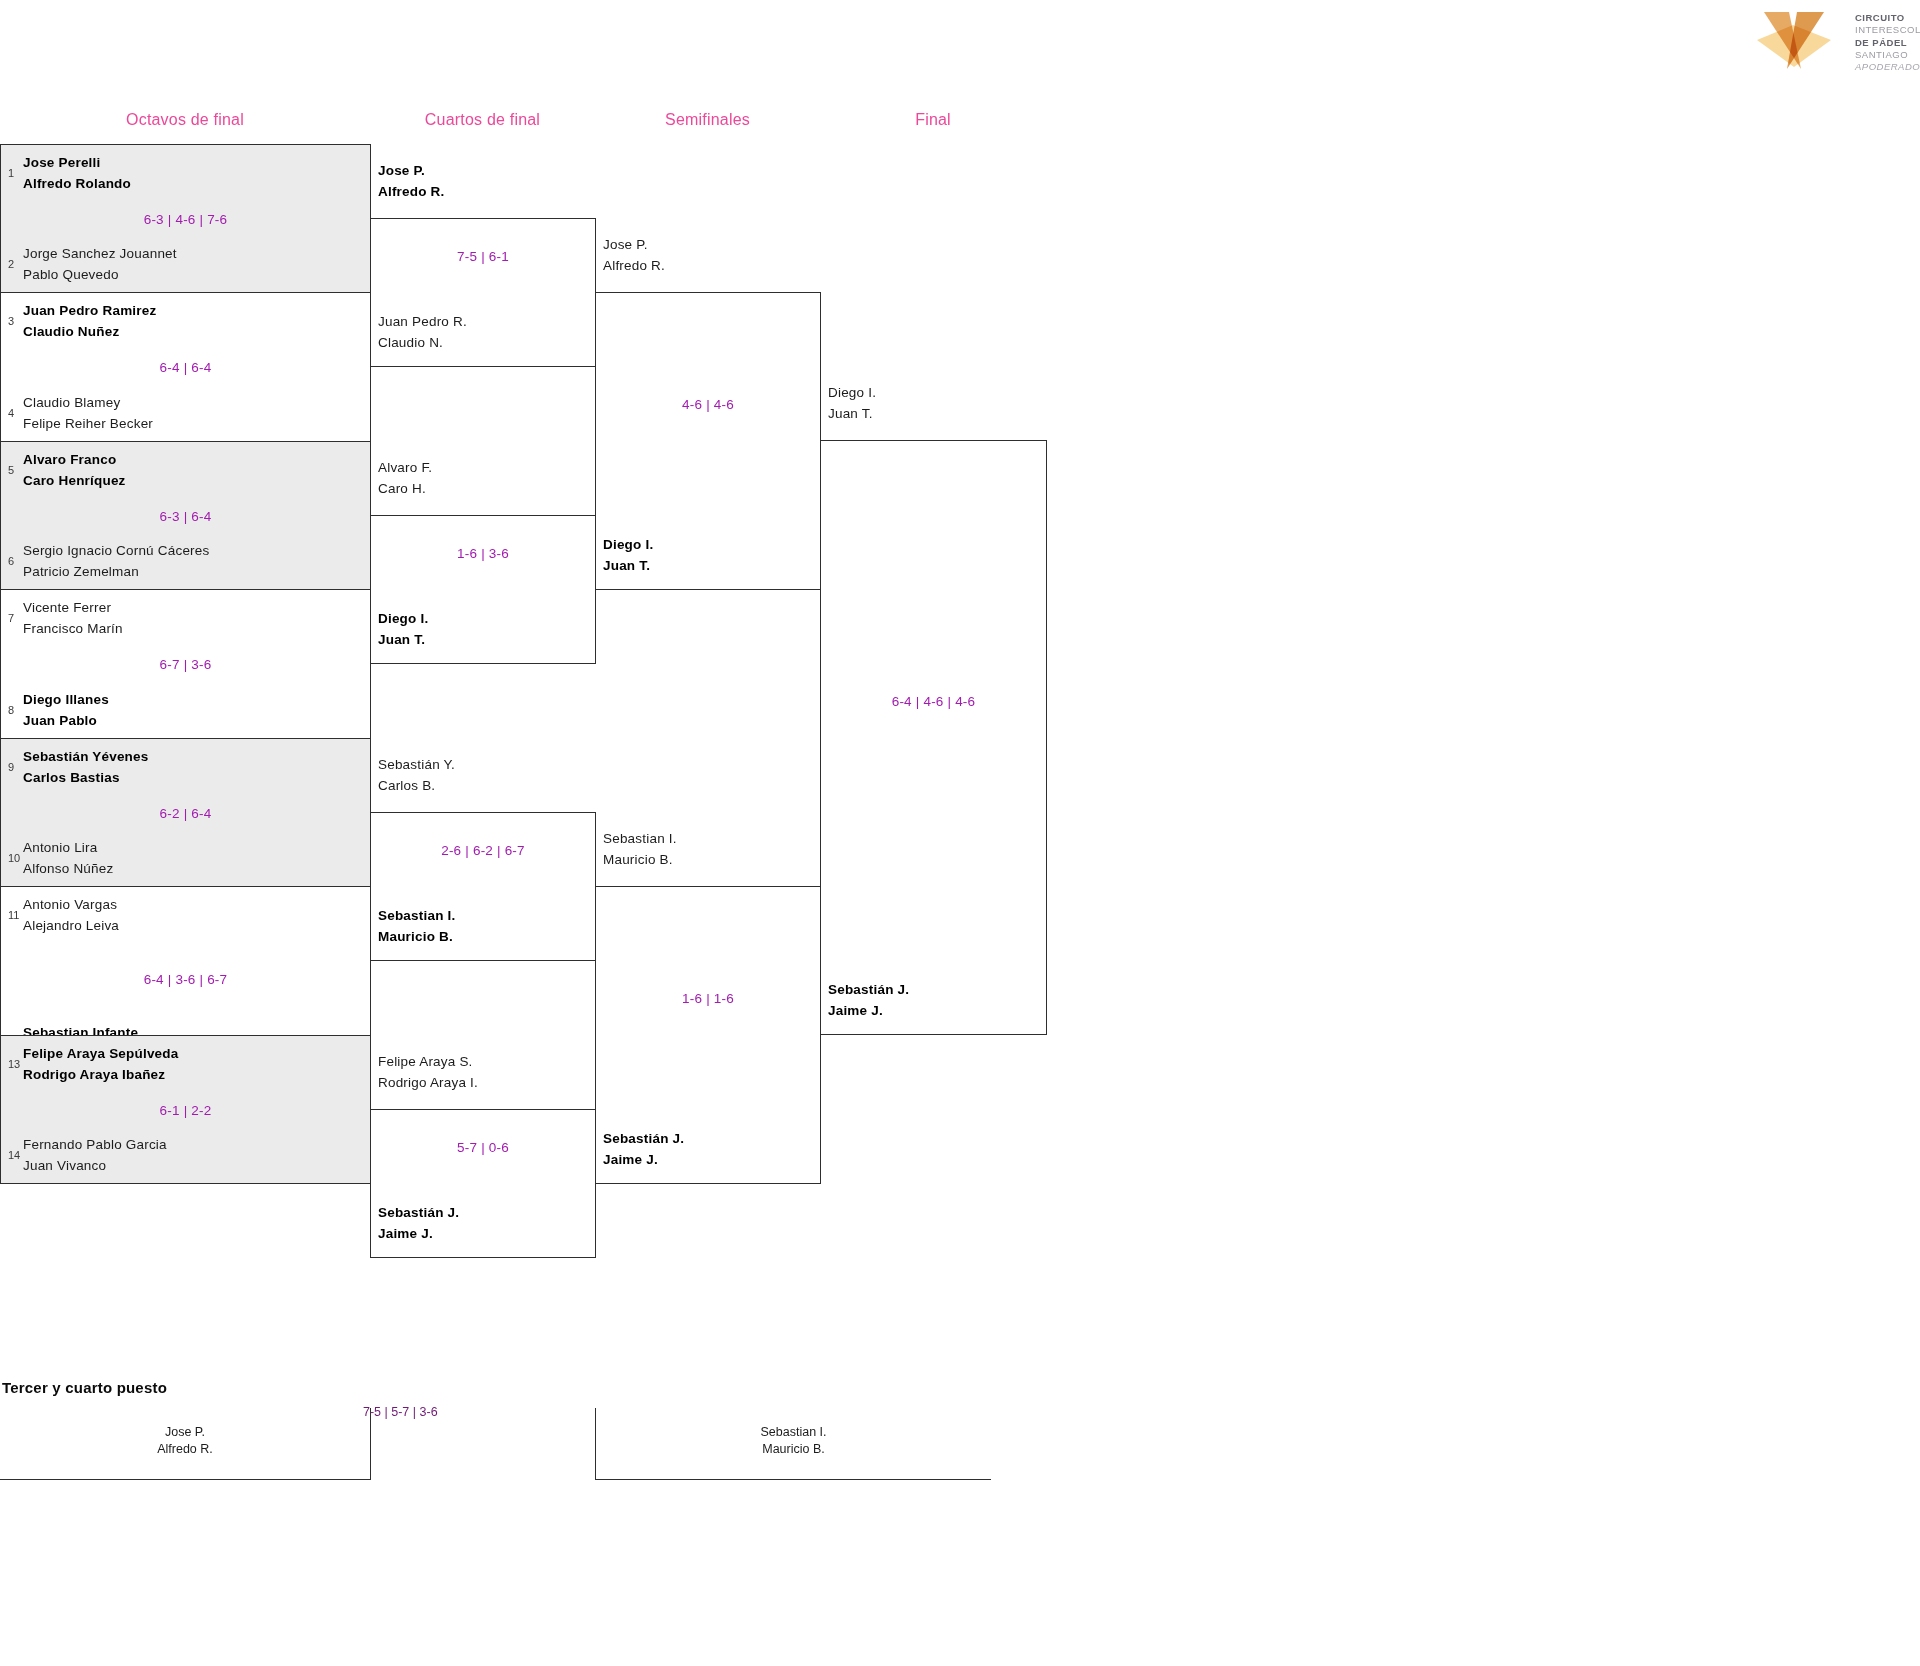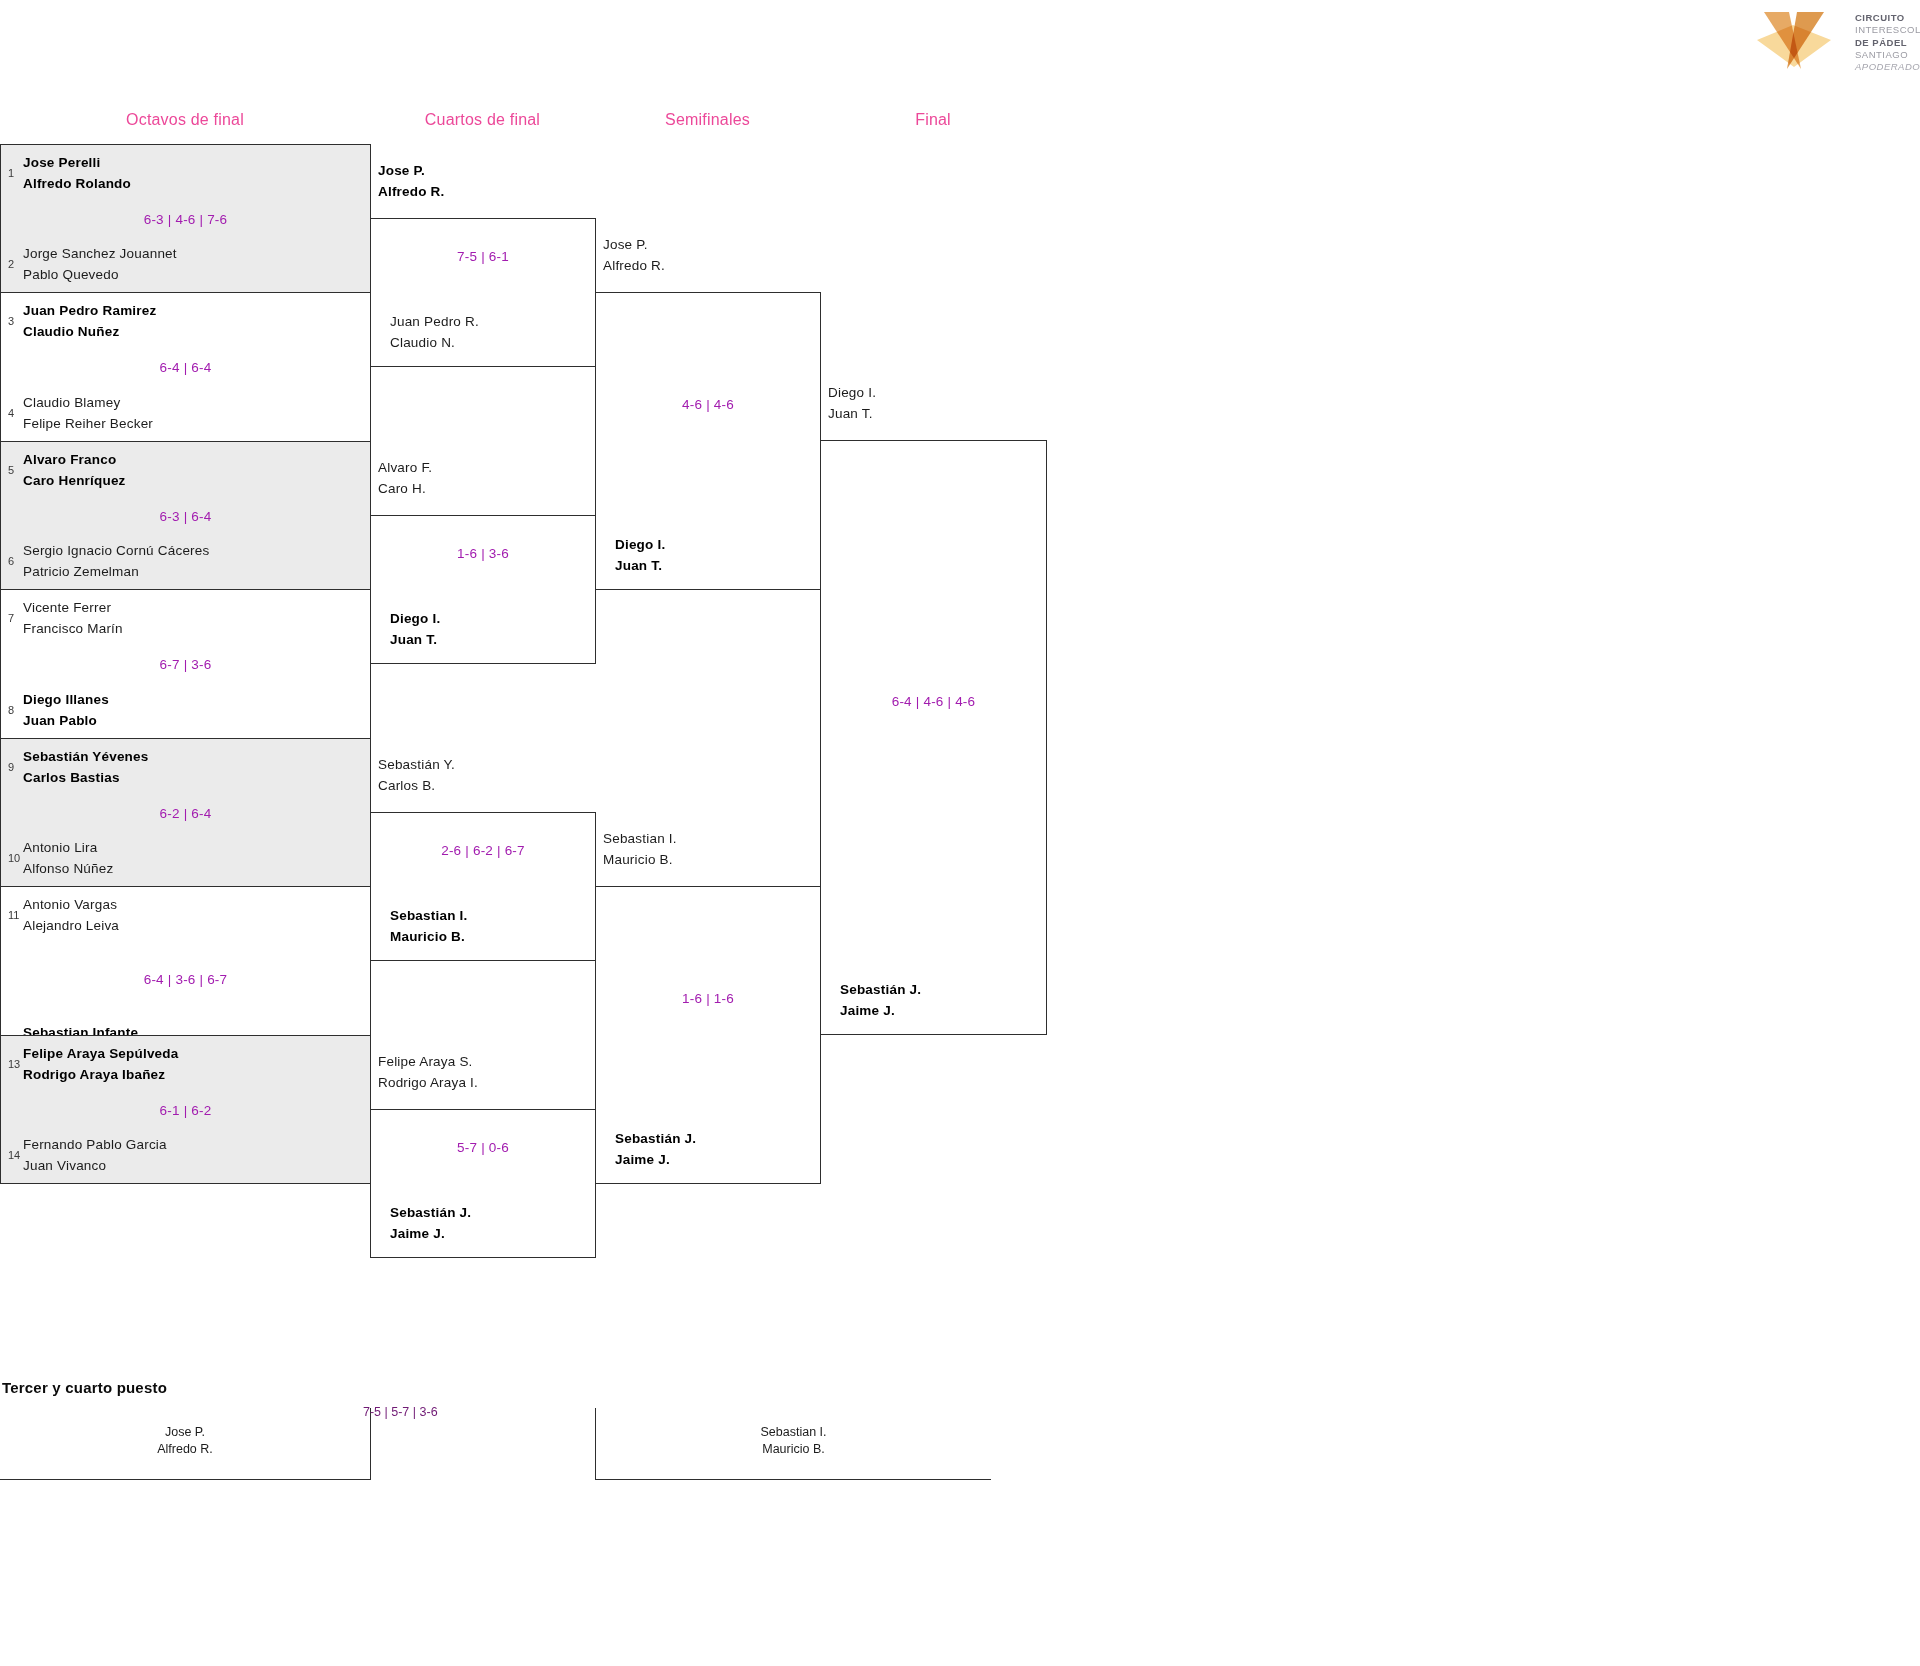--- a/index.html
+++ b/index.html
@@ -35,21 +35,21 @@
   .names.w { font-weight: 700; color: #000; }
 
   .score {
     position: absolute; left: 0; right: 0; text-align: center;
     font-size: 13.5px; color: #a21caf; letter-spacing: 0.2px;
   }
   .r16 .score { top: 50%; transform: translateY(-50%); }
   .adv .score { top: calc(50% - 37px); transform: translateY(-50%); }
 
   .name-top { position: absolute; bottom: calc(100% + 17px); left: 7px; margin-left: 0; }
-  .name-bottom { position: absolute; bottom: 13px; left: 7px; margin-left: 12px; }
+  .name-bottom { position: absolute; bottom: 13px; left: 7px; margin-left: 0; }
 
   .tp-heading {
     position: absolute; left: 2px; top: 1379px;
     font-size: 15px; font-weight: 700; color: #0b0b0b; letter-spacing: 0.2px;
   }
   .tp-box { position: absolute; top: 1408px; height: 72px; box-sizing: border-box; }
   .tp-left { left: 0; width: 371px; border-right: 1px solid #2e2e2e; border-bottom: 1px solid #2e2e2e; }
   .tp-right { left: 595px; width: 396px; border-left: 1px solid #2e2e2e; border-bottom: 1px solid #2e2e2e; }
   .tp-names { padding-top: 16px; text-align: center; font-size: 12.5px; line-height: 17px; color: #1c1c1c; }
   .tp-names span { display: block; }
@@ -197,21 +197,21 @@
   </div>
 
   <div class="match r16 g" style="top:1035px;height:149px">
     <div class="team t-top">
       <span class="seed">13</span>
       <span class="names w">
           <span>Felipe Araya Sepúlveda</span>
           <span>Rodrigo Araya Ibañez</span>
         </span>
     </div>
-    <div class="score">6-1 | 6-2</div>
+    <div class="score">6-1 | 2-2</div>
     <div class="team t-bottom">
       <span class="seed">14</span>
       <span class="names">
           <span>Fernando Pablo Garcia</span>
           <span>Juan Vivanco</span>
         </span>
     </div>
   </div>
 
 

